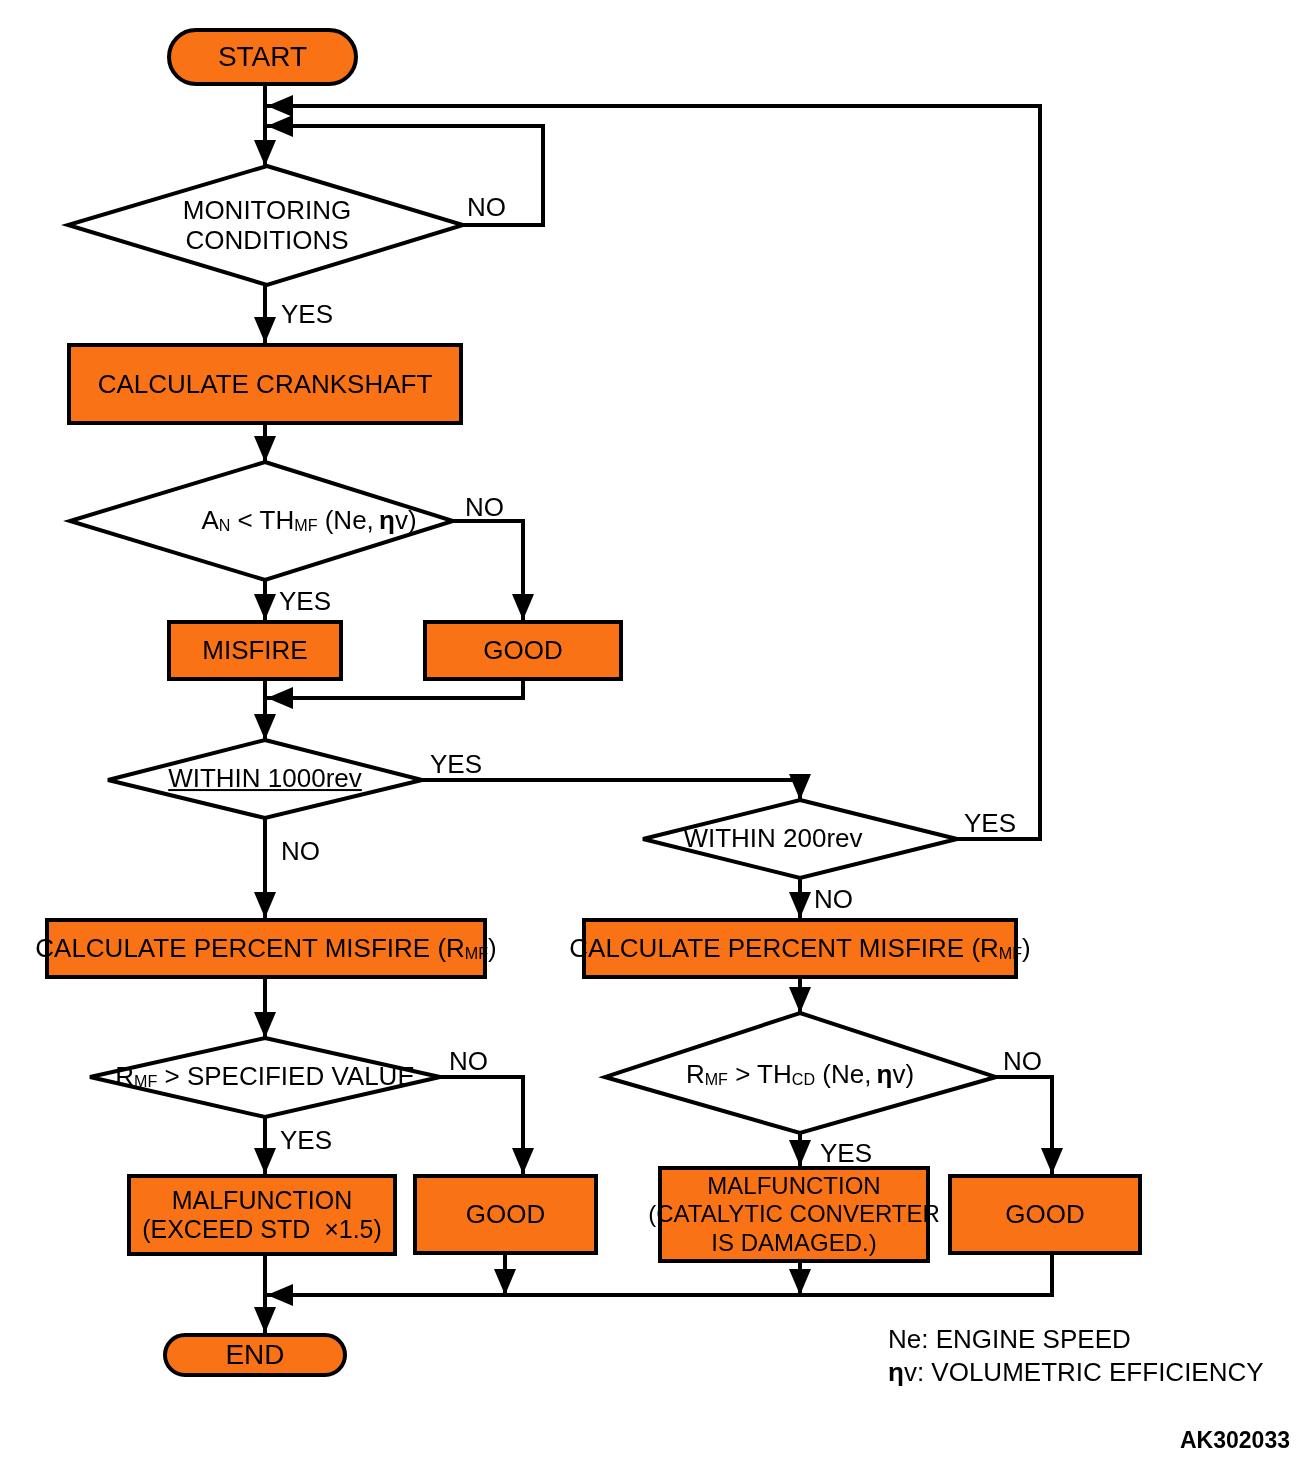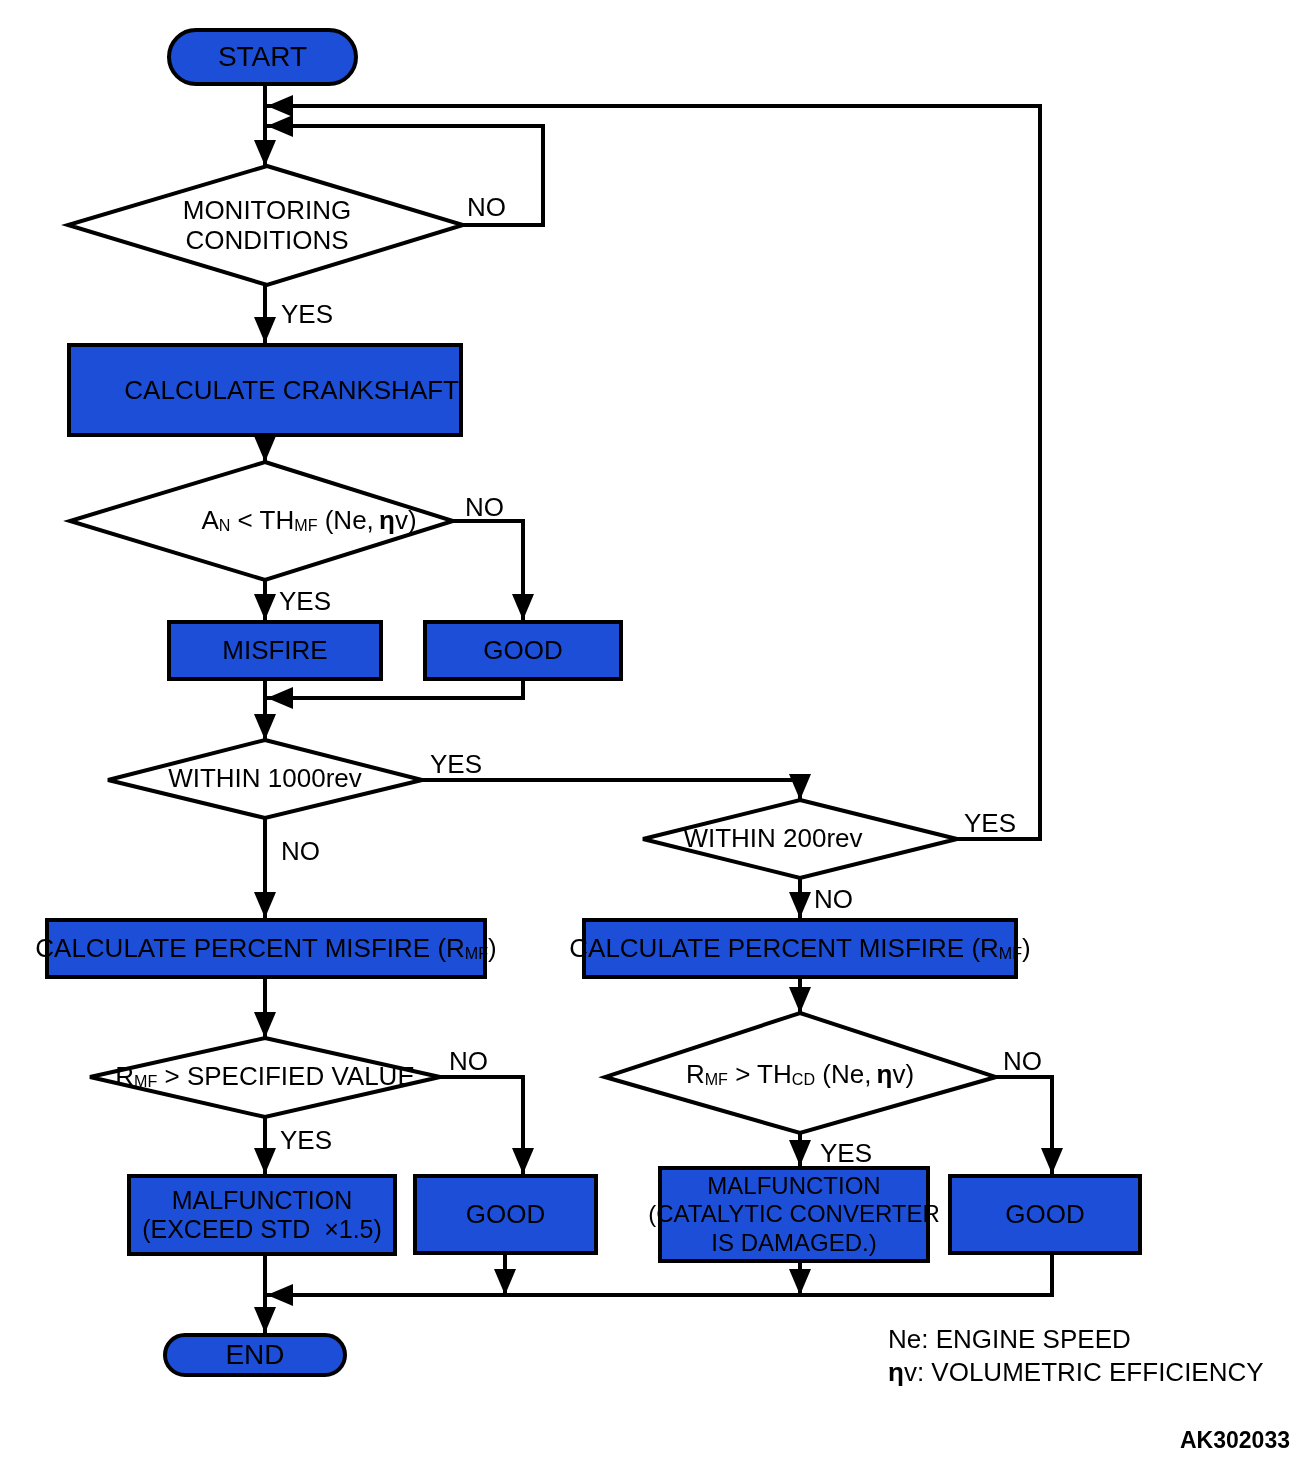--- a/index.html
+++ b/index.html
@@ -1,19 +1,19 @@
 <!DOCTYPE html>
 <html><head>
 <meta charset="utf-8">
 <style>
   html,body{margin:0;padding:0;background:#ffffff;}
   body{font-family:"Liberation Sans","DejaVu Sans",sans-serif;color:#000;}
   #canvas{position:relative;width:1312px;height:1476px;background:#ffffff;overflow:hidden;}
   #wires{position:absolute;left:0;top:0;z-index:1;}
-  .node{position:absolute;box-sizing:border-box;border:4px solid #000;background:#1d4ed8;
+  .node{position:absolute;box-sizing:border-box;border:4px solid #000;background:#f97316;
         display:flex;flex-direction:column;align-items:center;justify-content:center;
         text-align:center;z-index:2;font-size:26px;line-height:1.18;}
   .terminal{border-radius:32px;font-size:28px;}
   .label-line{white-space:pre;}
   .dlabel{position:absolute;z-index:3;transform:translate(-50%,-50%);text-align:center;
           font-size:26px;line-height:1.15;white-space:pre;}
   .elabel{position:absolute;z-index:3;font-size:26px;white-space:pre;}
   .sub{font-size:0.62em;vertical-align:-0.12em;}
   .eta{font-weight:bold;margin-left:0.20em;}
   #legend{position:absolute;left:888px;top:1326px;z-index:3;font-size:26px;line-height:1.0;}
@@ -62,25 +62,25 @@
       <path d="M800,1263 L800,1295" marker-end="url(#ah)"></path>
       <path d="M505,1255 L505,1295" marker-end="url(#ah)"></path>
       <path d="M265,1256 L265,1333" marker-end="url(#ah)"></path>
     </g>
   </svg>
 
   <div class="node terminal" style="left:167px;top:28px;width:191px;height:58px;">
       <span class="label-line">START</span>
     </div>
 
-  <div class="node" style="left:67px;top:343px;width:396px;height:94px;align-items:flex-end;">
+  <div class="node" style="left:67px;top:343px;width:396px;height:82px;">
     <div class="label-line">CALCULATE CRANKSHAFT</div>
   </div>
 
-  <div class="node" style="left:167px;top:620px;width:216px;height:61px;">
+  <div class="node" style="left:167px;top:620px;width:176px;height:61px;">
       <span class="label-line">MISFIRE</span>
     </div>
 
   <div class="node" style="left:423px;top:620px;width:200px;height:61px;">
       <span class="label-line">GOOD</span>
     </div>
 
   <div class="node" style="left:45px;top:918px;width:442px;height:61px;">
     <div class="label-line"><span>CALCULATE PERCENT MISFIRE (R</span><span class="sub">MF</span><span>)</span></div>
   </div>
@@ -109,21 +109,21 @@
     </div>
 
   <div class="node terminal" style="left:163px;top:1333px;width:184px;height:44px;">
       <span class="label-line">END</span>
     </div>
 
   <div class="dlabel" style="left:267px;top:226px;"><span>MONITORING</span><br><span>CONDITIONS</span></div>
 
   <div class="dlabel" style="left:265px;top:521px;margin-left:44px;"><span>A</span><span class="sub">N</span><span> &lt; TH</span><span class="sub">MF</span><span> (Ne,</span><span class="eta">η</span><span>v)</span></div>
 
-  <div class="dlabel" style="left:265px;top:779px;">WITHIN 1000rev</div>
+  <div class="dlabel" style="left:265px;top:779px;text-decoration:underline;">WITHIN 1000rev</div>
 
   <div class="dlabel" style="left:773px;top:839px;">WITHIN 200rev</div>
 
   <div class="dlabel" style="left:265px;top:1077px;"><span>R</span><span class="sub">MF</span><span> &gt; SPECIFIED VALUE</span></div>
 
   <div class="dlabel" style="left:800px;top:1075px;"><span>R</span><span class="sub">MF</span><span> &gt; TH</span><span class="sub">CD</span><span> (Ne,</span><span class="eta">η</span><span>v)</span></div>
 
   <div class="elabel" style="left:467px;top:192px;">NO</div>
   <div class="elabel" style="left:281px;top:299px;">YES</div>
   <div class="elabel" style="left:465px;top:492px;">NO</div>

